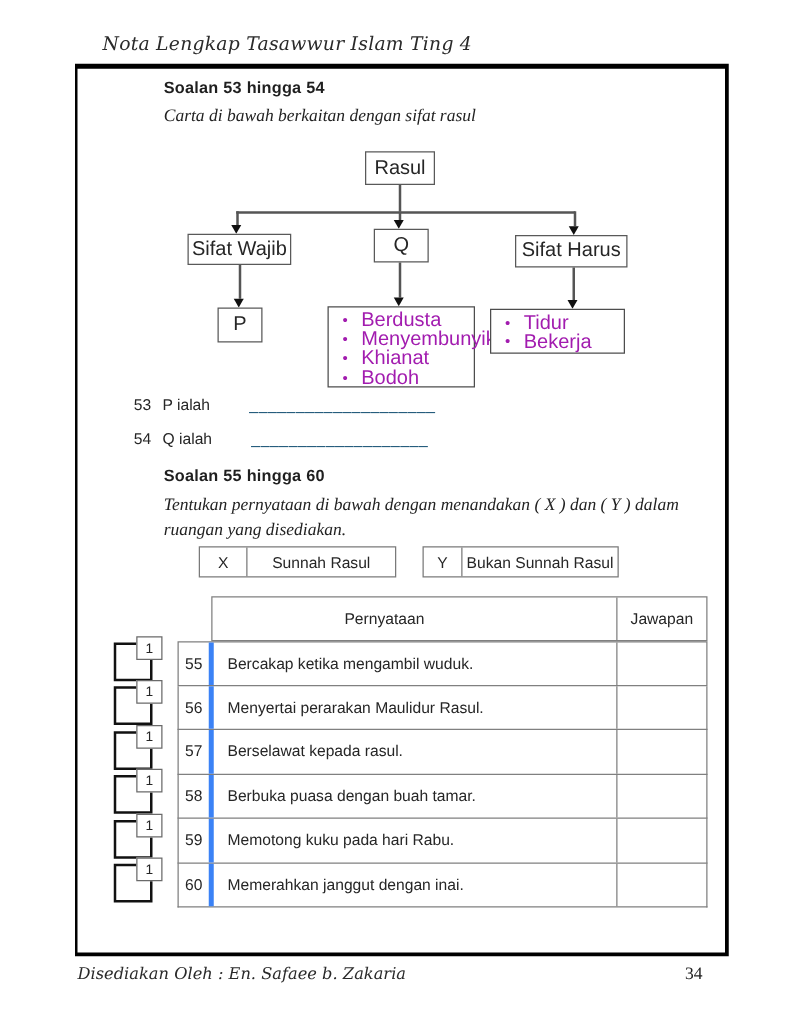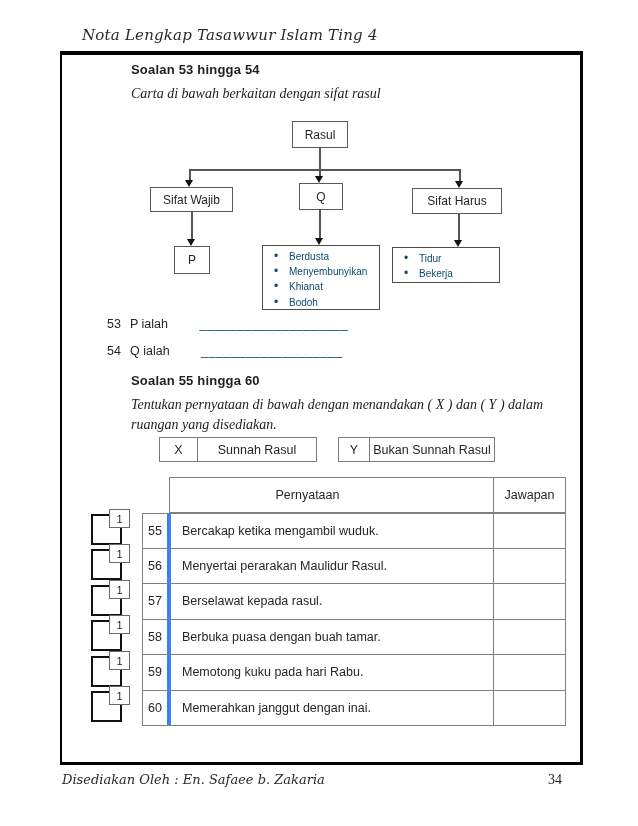--- a/index.html
+++ b/index.html
@@ -35,35 +35,35 @@
 
   .sec-title { font-size: 13px; font-weight: bold; letter-spacing: 0.2px; }
   .serif-it  { font-family: "Liberation Serif", serif; font-style: italic;
                font-size: 14px; color: #222; }
 
   
   .fc-box {
     border: 1.5px solid #595959;
     background: #fff;
     display: flex; align-items: center; justify-content: center;
-    font-size: 12px; color: #262626;
+    font-size: 16px; color: #262626;
   }
   .fc-line { background: #555; }
   .vline { width: 1.5px; }
   .hline { height: 1.5px; }
   .arrow-down {
     width: 0; height: 0;
     border-left: 4px solid transparent;
     border-right: 4px solid transparent;
     border-top: 7px solid #111;
   }
   .fc-list {
     border: 1.5px solid #4d4d4d;
     background: #fff;
-    font-size: 10px; color: #0c4a6e;
+    font-size: 16px; color: #a21caf;
     padding-top: 3px;
   }
   .fc-list .li { position: relative; padding-left: 26px; line-height: 15.2px; }
   .fc-list .li::before {
     content: "\2022";
     position: absolute; left: 11px; top: 0;
     font-size: 12px;
   }
 
   

